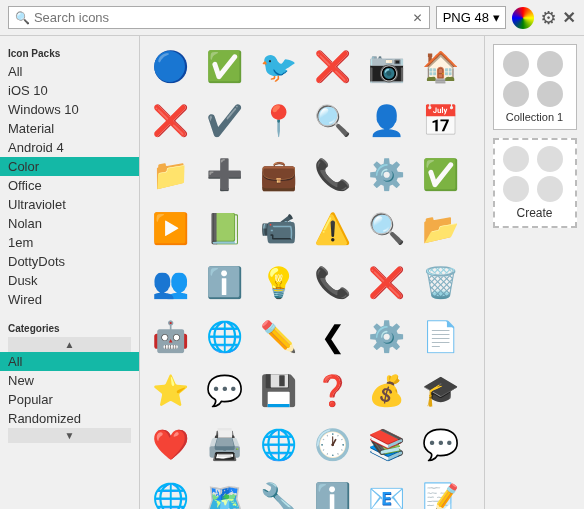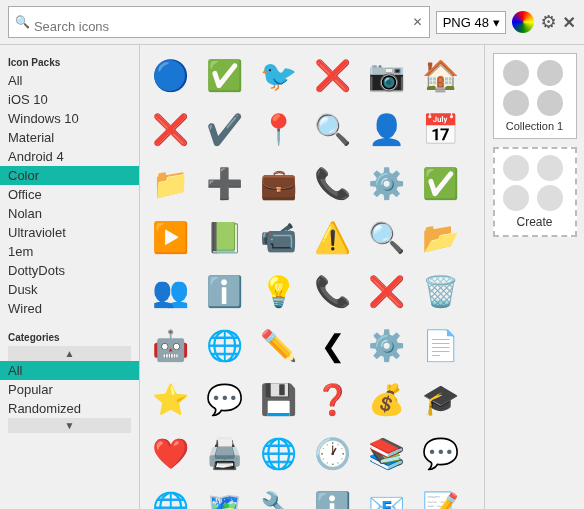--- a/index.html
+++ b/index.html
@@ -9,21 +9,21 @@
     .header {
       display: flex; align-items: center; padding: 6px 8px; gap: 6px;
       background: #f0f0f0; border-bottom: 1px solid #ccc;
     }
     .search-box {
       display: flex; align-items: center; flex: 1;
       border: 1px solid #aaa; background: white; padding: 3px 6px; gap: 4px;
     }
     .search-icon { color: #666; font-size: 12px; }
     .search-input {
-      border: none; outline: none; flex: 1; font-size: 13px; background: transparent; margin-top: 9px;
+      border: none; outline: none; flex: 1; font-size: 13px; background: transparent;
     }
     .search-clear { color: #666; cursor: pointer; font-size: 12px; }
     .format-select {
       display: flex; align-items: flex-end; border: 1px solid #aaa; background: white;
       padding: 3px 6px; gap: 4px; cursor: pointer;
     }
     .color-icon { width: 22px; height: 22px; border-radius: 50%; background: conic-gradient(red, yellow, green, blue, red); cursor: pointer; }
     .gear-icon { font-size: 18px; color: #555; cursor: pointer; }
     .close-icon { font-size: 16px; color: #555; cursor: pointer; font-weight: bold; }
 
@@ -127,32 +127,33 @@
   <div class="sidebar">
     <div class="sidebar-section-label">Icon Packs</div>
     <div id="pack-items">
         <div class="sidebar-item">All</div>
         <div class="sidebar-item">iOS 10</div>
         <div class="sidebar-item">Windows 10</div>
         <div class="sidebar-item">Material</div>
         <div class="sidebar-item">Android 4</div>
         <div class="sidebar-item active">Color</div>
         <div class="sidebar-item">Office</div>
+        <div class="sidebar-item">Ultraviolet</div>
         <div class="sidebar-item">Nolan</div>
-        <div class="sidebar-item">Ultraviolet</div>
         <div class="sidebar-item">1em</div>
         <div class="sidebar-item">DottyDots</div>
         <div class="sidebar-item">Dusk</div>
         <div class="sidebar-item">Wired</div>
       </div>
     <div class="sidebar-divider"></div>
     <div class="sidebar-section-label">Categories</div>
     <div class="sidebar-arrow">▲</div>
     <div id="category-items">
         <div class="sidebar-item active">All</div>
+        <div class="sidebar-item">New</div>
         <div class="sidebar-item">Popular</div>
         <div class="sidebar-item">Randomized</div>
       </div>
     <div class="sidebar-arrow">▼</div>
   </div>
 
   <div class="grid-area">
     <div class="icon-grid" id="icon-grid">
         <div class="icon-cell">
           <div class="icon-img">🔵</div>

